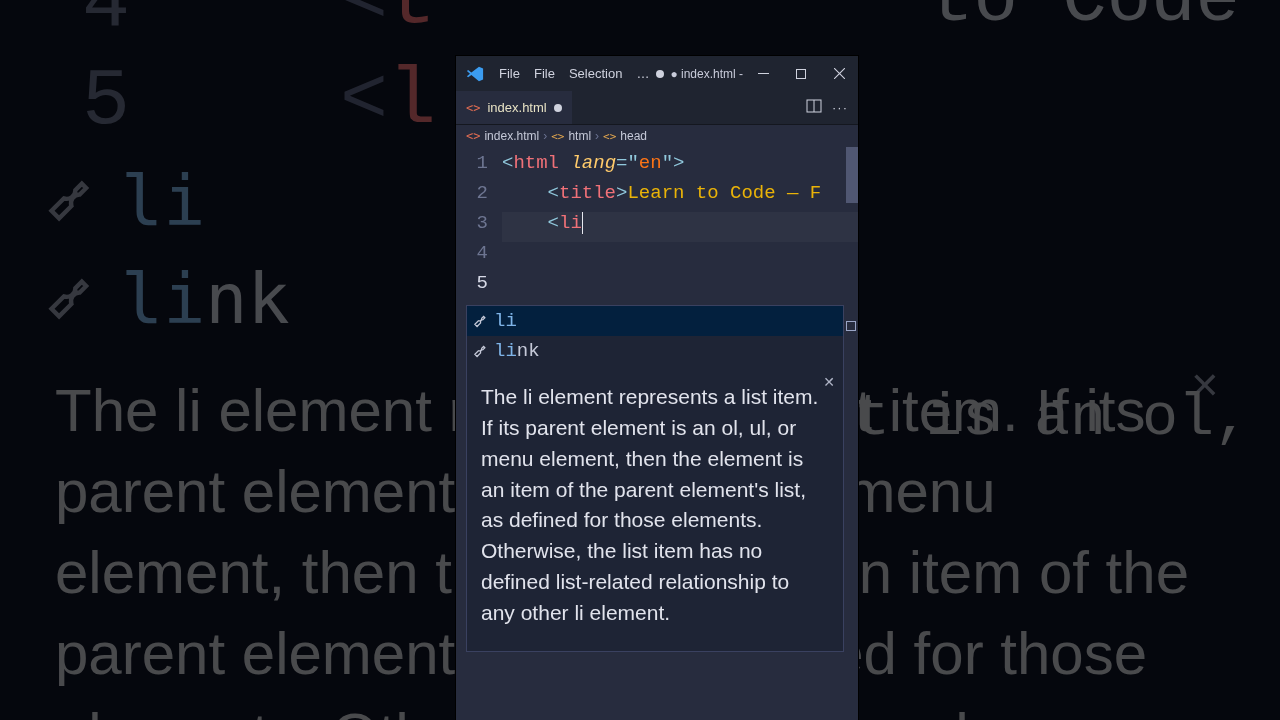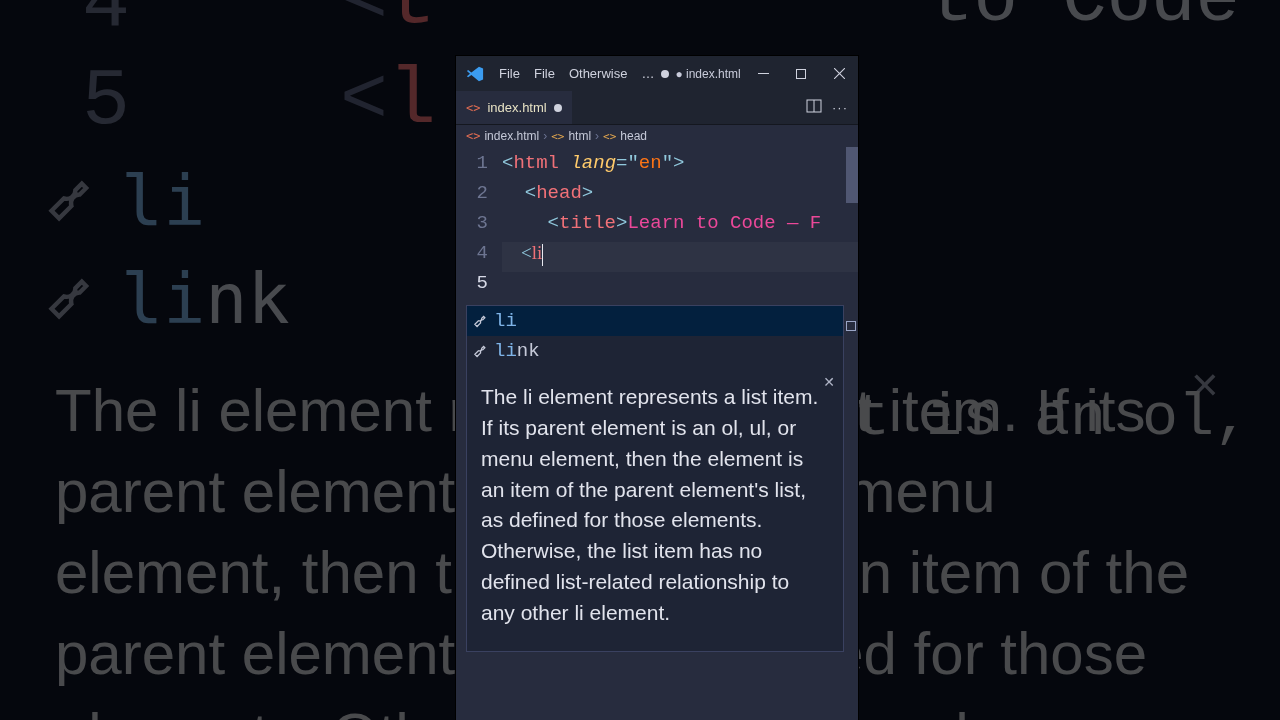--- a/index.html
+++ b/index.html
@@ -63,29 +63,29 @@
   .crumb-sep { color:#6a7291; margin:0 2px;}
   .tag-icon { color:#e5a84f; font-family:Consolas,monospace; font-size:11px; }
 
   
   .editor { position:relative; flex:1; background:#272c3e; overflow:hidden; }
   .gutter { position:absolute; left:0; top:5px; width:38px; text-align:right; }
   .gutter div { height:30px; line-height:30px; font:19px Consolas,"Courier New",monospace; color:#6d7591; padding-right:6px;}
   .gutter div.current { color:#d7dae7; }
   .codelines { position:absolute; left:46px; right:0; top:5px; }
   .line { height:30px; line-height:30px; font:19px Consolas,"Courier New",monospace; white-space:pre; }
-  .line.current { background:rgba(255,255,255,0.035);font-family:Liberation Serif, serif; }
+  .line.current { background:rgba(255,255,255,0.035); }
   .punct { color:#91c9dd; }
   .doctype { color:#f07178; font-style:italic; }
   .doctype-kw { color:#c5c9d8; font-style:italic; }
   .tagname { color:#f07178; }
   .attr { color:#ffcb6b; font-style:italic;text-align:right; }
   .op { color:#91c9dd; }
   .str { color:#f97316; }
-  .txt { color:#ec4899; }
+  .txt { color:#eab308; }
   .cursor { display:inline-block; width:0; border-left:1.5px solid #e7e9f0; height:22px; vertical-align:middle; }
 
   
   .scroll-track { position:absolute; right:0; top:0; bottom:0; width:12px; }
   .scroll-thumb { position:absolute; right:0; top:0; width:12px; height:56px; background:#505772; border-radius:0;}
 
   .overview-square { position:absolute; right:2px; top:174px; width:10px; height:10px; border:1px solid #9aa5c6; }
 
   
   .suggest {
@@ -138,21 +138,21 @@
 </div>
 
 <div class="win">
 
   <div class="titlebar">
     <svg class="logo" viewBox="0 0 100 100">
       <path d="M72 10 L95 20 L95 80 L72 90 L30 55 L12 68 L5 62 L22 48 L5 34 L12 28 L30 41 Z" fill="#3b9cf0"></path>
     </svg>
     <div class="menu-item">File</div>
     <div class="menu-item">File</div>
-    <div class="menu-item">Otherwise</div>
+    <div class="menu-item">Selection</div>
     <div class="menu-item">…</div>
     <div class="title-text"><span class="dirty-dot"></span><span>● index.html - Ti…</span></div>
     <div class="win-btn">
       <svg width="11" height="11" viewBox="0 0 11 11">
           <path d="M0 5.5 H11" stroke="#cfd2de" stroke-width="1"></path>
         </svg>
     </div>
     <div class="win-btn">
       <svg width="10" height="10" viewBox="0 0 10 10">
           <rect x="0.5" y="0.5" width="9" height="9" fill="none" stroke="#cfd2de" stroke-width="1"></rect>
@@ -203,21 +203,20 @@
     <div class="gutter">
       <div>1</div>
       <div>2</div>
       <div>3</div>
       <div>4</div>
       <div class="current">5</div>
     </div>
 
     <div class="codelines">
       <div class="line"><span class="punct">&lt;</span><span class="tagname">html</span><span> </span><span class="attr">lang</span><span class="op">=</span><span class="punct">"</span><span class="str">en</span><span class="punct">"</span><span class="punct">&gt;</span></div>
-      <div class="line"><span>  </span><span class="punct">&lt;</span><span class="tagname">head</span><span class="punct">&gt;</span></div>
       <div class="line"><span>    </span><span class="punct">&lt;</span><span class="tagname">title</span><span class="punct">&gt;</span><span class="txt">Learn to Code — F</span></div>
       <div class="line current"><span>    </span><span class="punct">&lt;</span><span class="tagname">li</span><span class="cursor"></span></div>
     </div>
 
     <div class="overview-square"></div>
     <div class="scroll-track">
       <div class="scroll-thumb"></div>
     </div>
 
     <div class="suggest">

